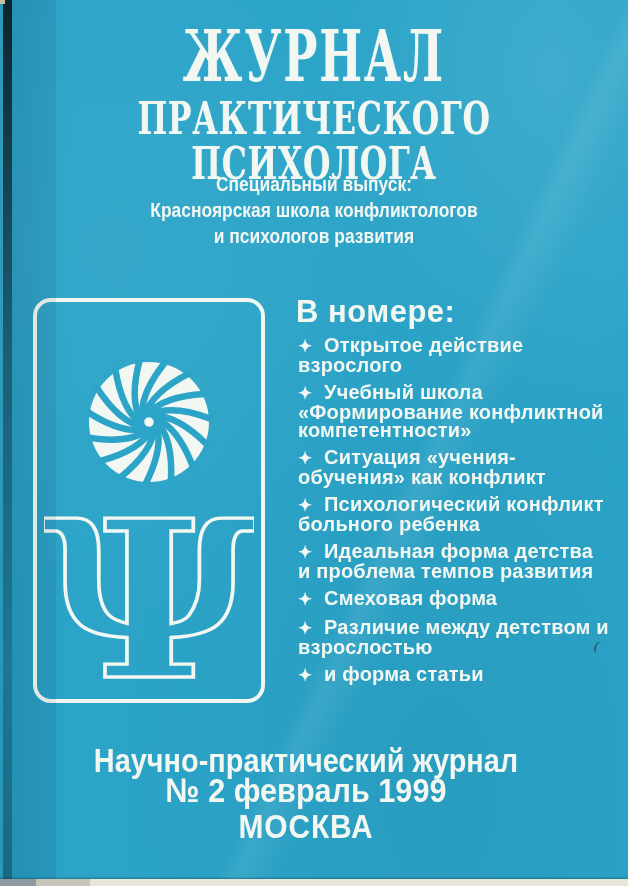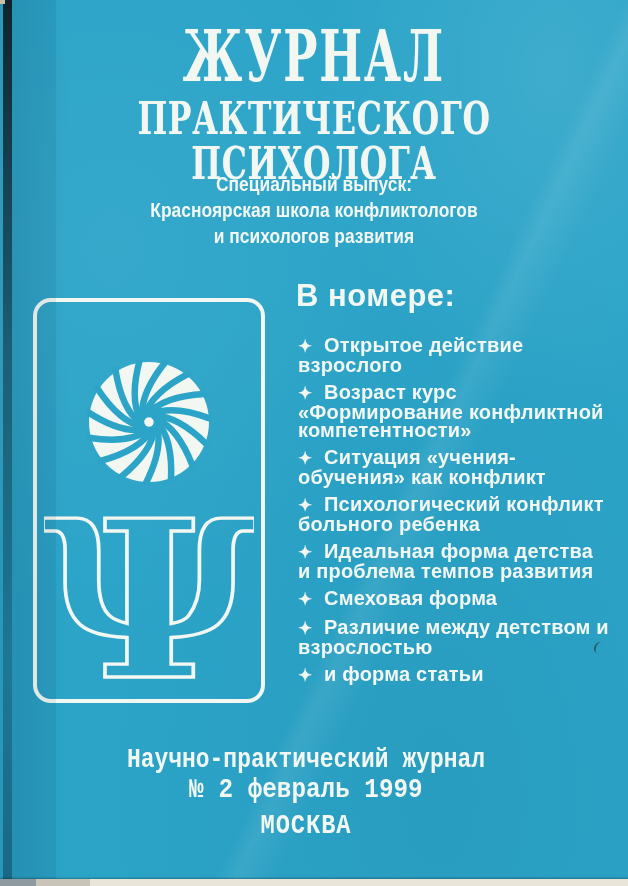--- a/index.html
+++ b/index.html
@@ -79,35 +79,35 @@
   .pinwheel-svg{position:absolute;left:50%;top:58px;transform:translateX(-50%);width:124px;height:124px;}
   .pinwheel-svg circle{fill:var(--ink);}
   .pinwheel-svg path{fill:none;stroke:var(--bg);stroke-width:6.5;stroke-linecap:round;}
   .psi-svg{position:absolute;left:50%;top:205px;transform:translateX(-50%);width:210px;height:185px;}
   .psi-svg text{
     font-family:"DejaVu Serif",serif;font-weight:bold;font-size:218px;
     fill:none;stroke:var(--ink);stroke-width:3.4;text-anchor:middle;
   }
   
   .contents-heading{
-    position:absolute;left:296px;top:279px;
+    position:absolute;left:296px;top:295px;
     font-weight:bold;font-size:31px;line-height:1.1;letter-spacing:0.5px;
   }
   .contents-list{
     position:absolute;left:296px;top:334px;width:312px;
     margin:2px;padding:0;list-style:none;
     font-weight:bold;font-size:20px;line-height:18px;letter-spacing:0.2px;
   }
   .contents-list li{margin:0 0 9px 0;}
   .star{display:inline-block;width:26px;font-size:17px;}
   
   .footer{
     position:absolute;top:746px;left:0;right:16px;text-align:center;
-    font-family:Liberation Mono, monospace;font-weight:bold;
-    font-size:27px;line-height:29.5px;
+    font-family:Liberation Sans, sans-serif;font-weight:bold;
+    font-size:34px;line-height:29.5px;
   }
   .footer .f1{transform:scaleX(0.85);transform-origin:50% 50%;}
   .footer .f2{transform:scaleX(0.90);transform-origin:50% 50%;}
   .footer .f3{transform:scaleX(0.88);transform-origin:50% 50%;margin-top:7px;letter-spacing:1px;}
 </style>
 </head>
 <body>
 
 <div class="page">
 
@@ -147,21 +147,21 @@
       <g transform="translate(105,0) scale(1.08,1) translate(-105,0)">
         <text x="105" y="170">Ψ</text>
       </g>
     </svg>
   </div>
 
   <div class="contents-heading">В номере:</div>
 
   <ul class="contents-list">
       <li class="item"><span class="star">✦</span><span class="item-text">Открытое действие взрослого</span></li>
-      <li class="item"><span class="star">✦</span><span class="item-text">Возраст курс «Формирование конфликтной компетентности»</span></li>
+      <li class="item"><span class="star">✦</span><span class="item-text">Учебный школа «Формирование конфликтной компетентности»</span></li>
       <li class="item"><span class="star">✦</span><span class="item-text">Ситуация «учения-обучения» как конфликт</span></li>
       <li class="item"><span class="star">✦</span><span class="item-text">Психологический конфликт больного ребенка</span></li>
       <li class="item"><span class="star">✦</span><span class="item-text">Идеальная форма детства и проблема темпов развития</span></li>
       <li class="item"><span class="star">✦</span><span class="item-text">Смеховая форма</span></li>
       <li class="item"><span class="star">✦</span><span class="item-text">Различие между детством и взрослостью</span></li>
       <li class="item"><span class="star">✦</span><span class="item-text">и форма статьи</span></li>
     </ul>
 
   <div class="footer">
     <div class="f1">Научно-практический журнал</div>

